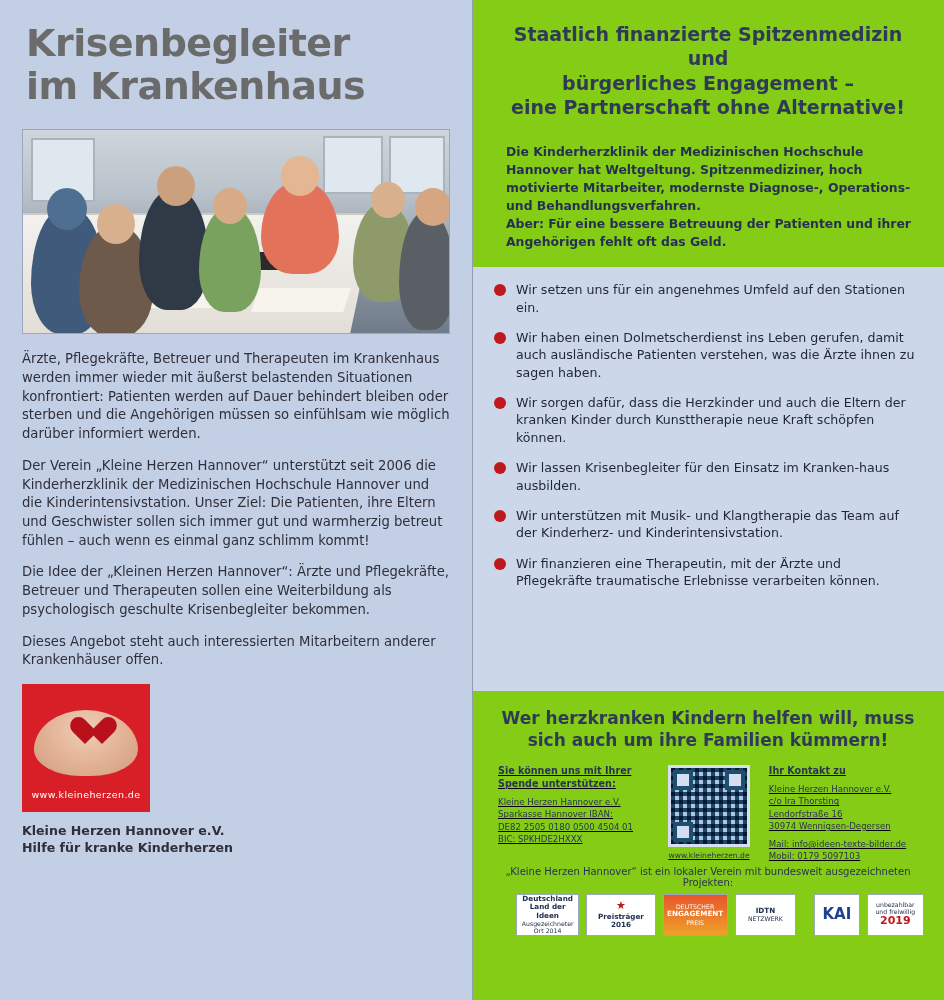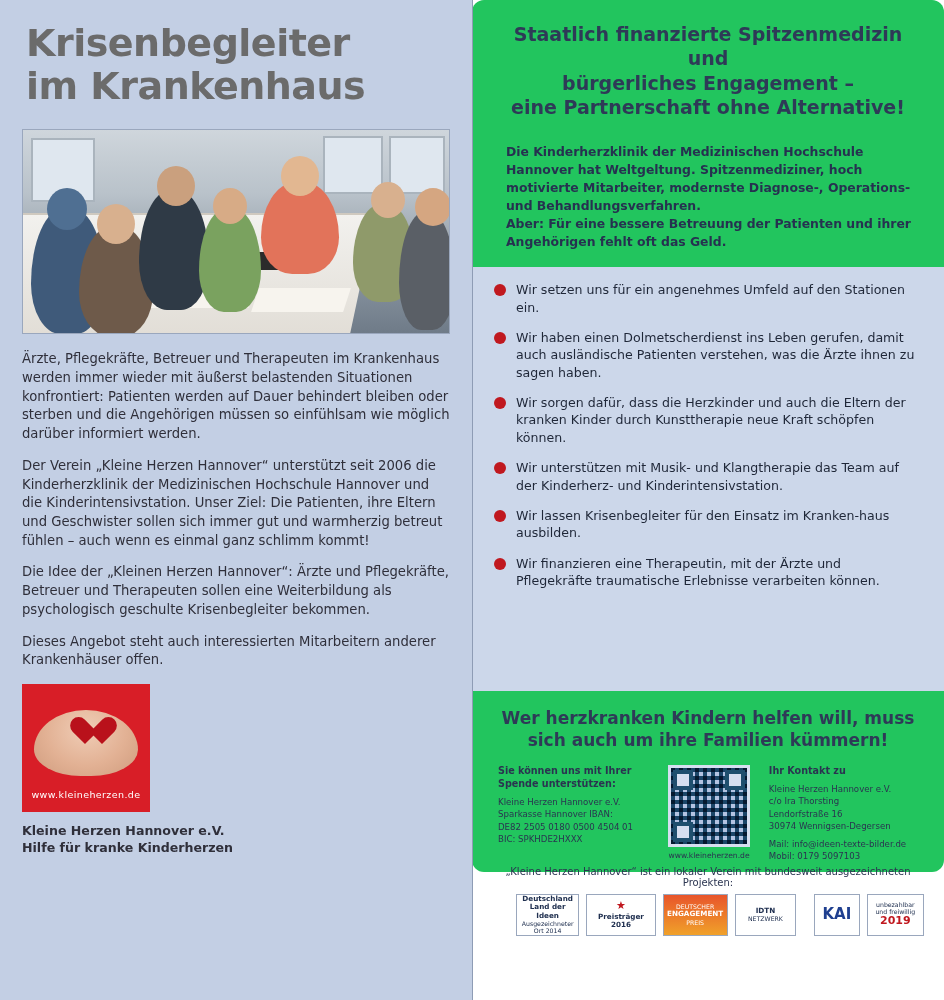--- a/index.html
+++ b/index.html
@@ -100,24 +100,23 @@
   .footer-left {
     margin-top: 10px;
     font-size: 12.6px;
     color:#2f2f3a;
     line-height:1.38;
   }
   .footer-left .b { font-weight: bold; }
 
   
   .right {
-    width: 472px; height: 872px;
-    background: #22c55e;
+    width: 472px; height: 1000px;
+    background: #84cc16;
     position: relative;
-    border-radius: 12px;
   }
   .r-head {
     padding: 22px 26px 10px 26px;
     text-align:center;
   }
   .r-head h2 {
     margin:0;
     font-size: 19px;
     font-weight: bold;
     color: #2e3a57;
@@ -158,20 +157,21 @@
     padding: 16px 28px 12px 28px;
     font-size: 17px;
     font-weight:bold;
     color:#2e3a57;
     line-height:1.3;
   }
   .contacts {
     display:flex;
     padding: 2px 22px 0 26px;
     gap: 10px;
+    text-decoration: underline;
   }
   .col-spende { width: 158px; }
   .col-qr { width: 104px; text-align:center; }
   .col-kontakt { width: 160px; }
   .lbl {
     font-size: 9.6px; font-weight:bold; color:#2a3450; line-height:1.35;
     margin-bottom:5px;
   }
   .small {
     font-size: 8.6px; color:#2a3450; line-height:1.42;
@@ -309,25 +309,25 @@
       <div class="bullet">
         <span class="dot"></span>
         <span class="bullet-text">Wir haben einen Dolmetscherdienst ins Leben gerufen, damit auch ausländische Patienten verstehen, was die Ärzte ihnen zu sagen haben.</span>
       </div>
       <div class="bullet">
         <span class="dot"></span>
         <span class="bullet-text">Wir sorgen dafür, dass die Herzkinder und auch die Eltern der kranken Kinder durch Kunsttherapie neue Kraft schöpfen können.</span>
       </div>
       <div class="bullet">
         <span class="dot"></span>
+        <span class="bullet-text">Wir lassen Krisenbegleiter für den Einsatz im Kranken-haus ausbilden.</span>
+      </div>
+      <div class="bullet">
+        <span class="dot"></span>
         <span class="bullet-text">Wir unterstützen mit Musik- und Klangtherapie das Team auf der Kinderherz- und Kinderintensivstation.</span>
-      </div>
-      <div class="bullet">
-        <span class="dot"></span>
-        <span class="bullet-text">Wir lassen Krisenbegleiter für den Einsatz im Kranken-haus ausbilden.</span>
       </div>
       <div class="bullet">
         <span class="dot"></span>
         <span class="bullet-text">Wir finanzieren eine Therapeutin, mit der Ärzte und Pflegekräfte traumatische Erlebnisse verarbeiten können.</span>
       </div>
     </div>
 
     <div class="wer">
       <span>Wer herzkranken Kindern helfen will, muss</span><br>
       <span>sich auch um ihre Familien kümmern!</span>

